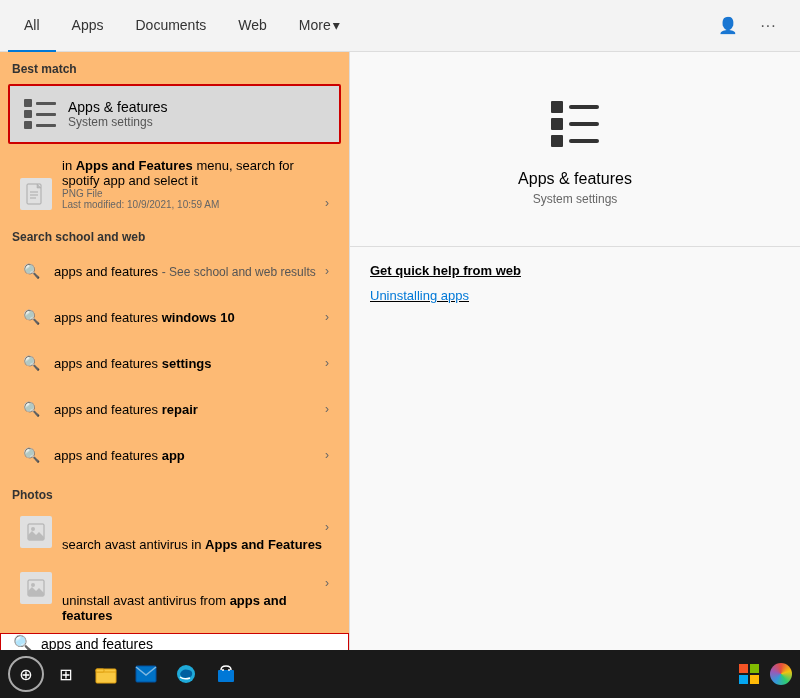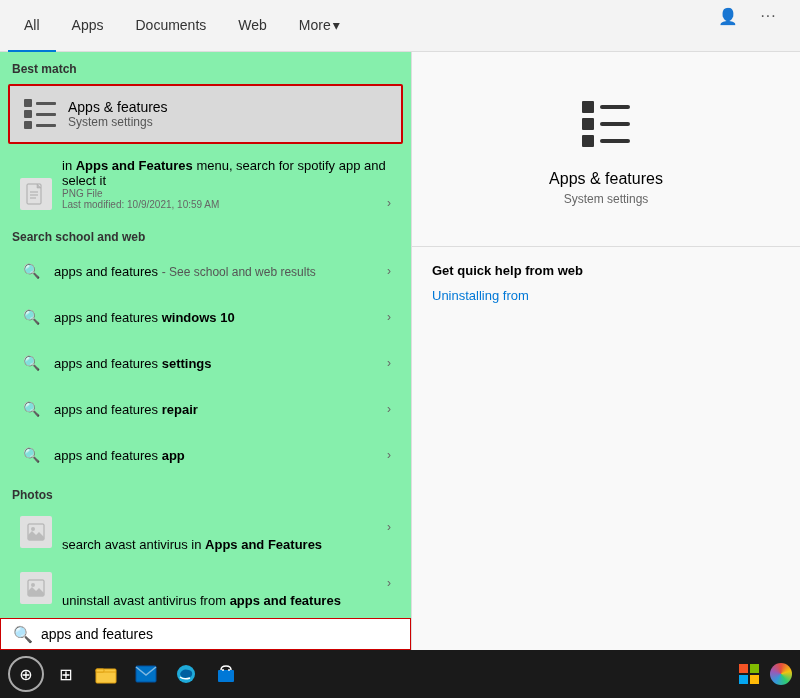--- a/index.html
+++ b/index.html
@@ -9,21 +9,21 @@
       font-family: 'Segoe UI', Arial, sans-serif;
       background: #f3f3f3;
       overflow: hidden;
       display: flex;
       flex-direction: column;
     }
 
     
     .top-nav {
       display: flex;
-      align-items: flex-start;
+      align-items: center;
       background: #f3f3f3;
       border-bottom: 1px solid #ddd;
       height: 52px;
       padding: 0 8px;
     }
     .nav-tab {
       padding: 0 16px;
       height: 52px;
       display: flex;
       align-items: center;
@@ -61,24 +61,24 @@
 
     
     .main-content {
       display: flex;
       flex: 1;
       overflow: hidden;
     }
 
     
     .left-panel {
-      width: 412px;
+      width: 350px;
       display: flex;
       flex-direction: column;
-      background: #86efac;
+      background: #fdba74;
       border-right: 1px solid #ddd;
       overflow-y: auto;
     }
 
     .section-label {
       font-size: 12px;
       font-weight: 600;
       color: #333;
       padding: 10px 12px 4px 12px;
     }
@@ -293,20 +293,21 @@
       border: 2px solid #cc0000;
       background: #f3f3f3;
       cursor: pointer;
       font-size: 13px;
       color: #000;
       border-radius: 1px;
     }
 
     .right-quick-help {
       padding: 16px 20px;
+      text-decoration: underline;
     }
     .quick-help-title {
       font-size: 13px;
       font-weight: 600;
       color: #000;
       margin-bottom: 10px;
     }
     .quick-help-link {
       font-size: 13px;
       color: #0078d7;
@@ -595,21 +596,21 @@
             <div class="large-icon-line"></div>
           </div>
         </div>
       </div>
       <div class="right-app-title">Apps &amp; features</div>
       <div class="right-app-subtitle">System settings</div>
     </div>
 
     <div class="right-quick-help">
       <div class="quick-help-title">Get quick help from web</div>
-      <a class="quick-help-link" href="#">Uninstalling from</a>
+      <a class="quick-help-link" href="#">Uninstalling apps</a>
     </div>
   </div>
 
 </div>
 
 <div class="taskbar">
   <div class="taskbar-search-circle">⊕</div>
   <div class="taskbar-btn">⊞</div>
   <div class="taskbar-btn">
     <svg width="22" height="20" viewBox="0 0 22 20" fill="none">

